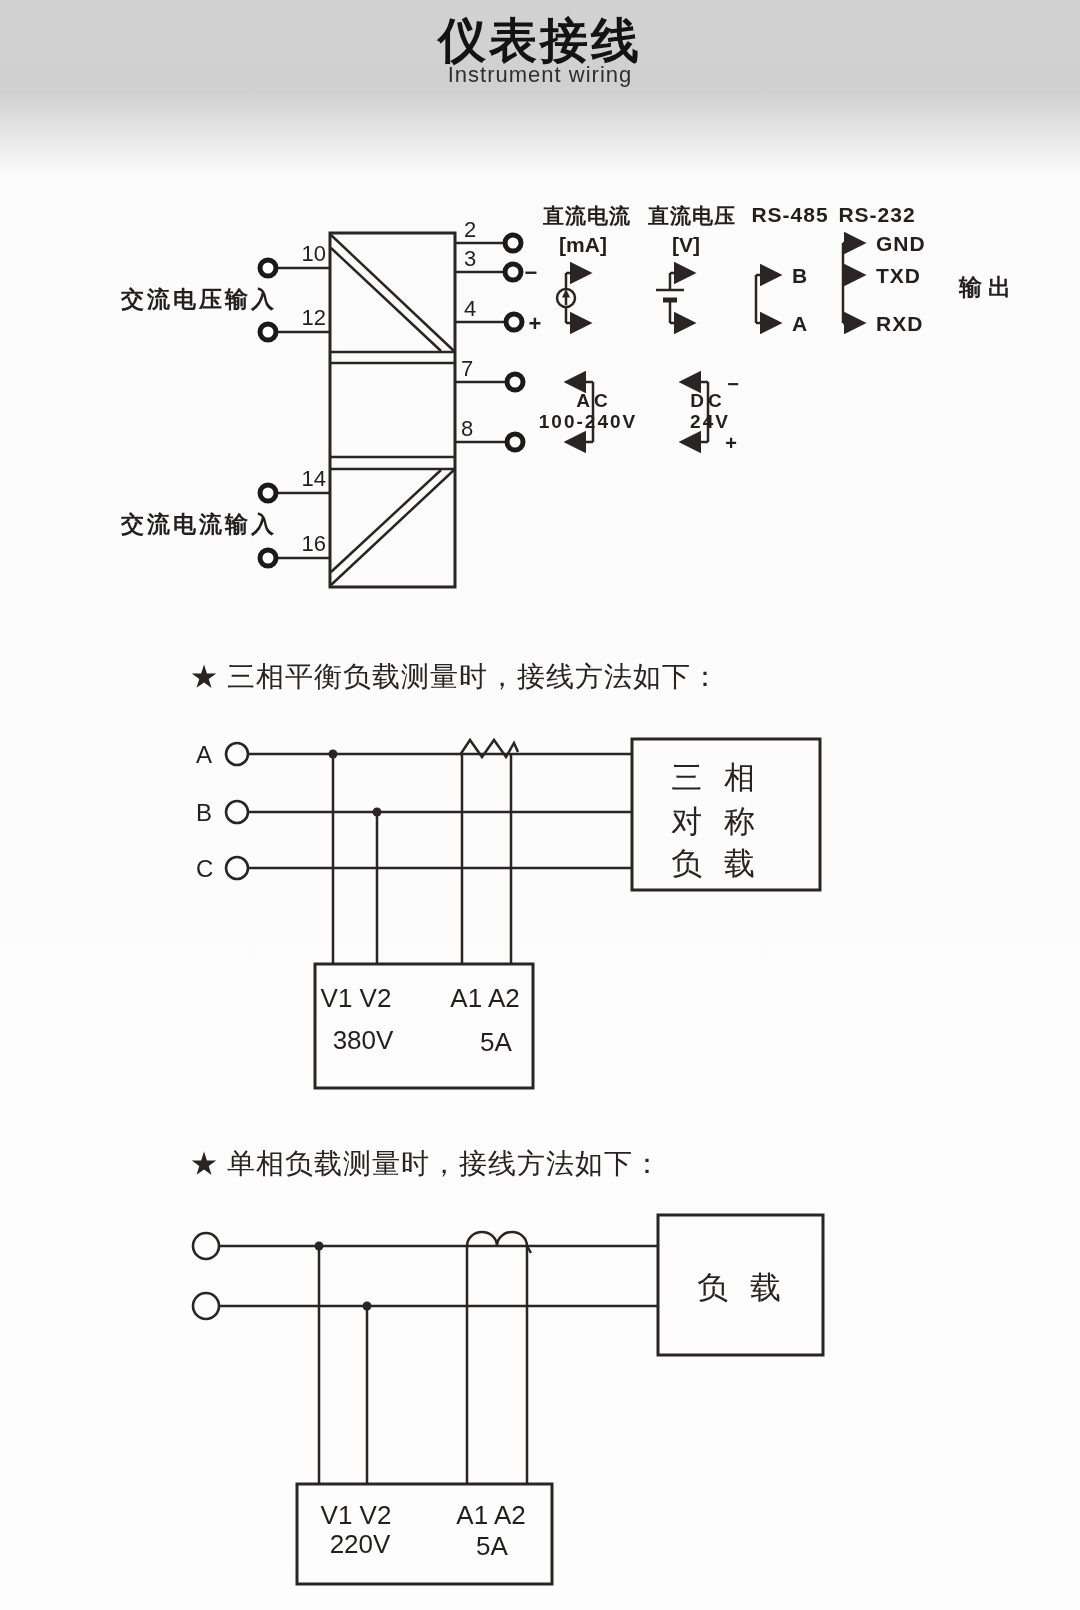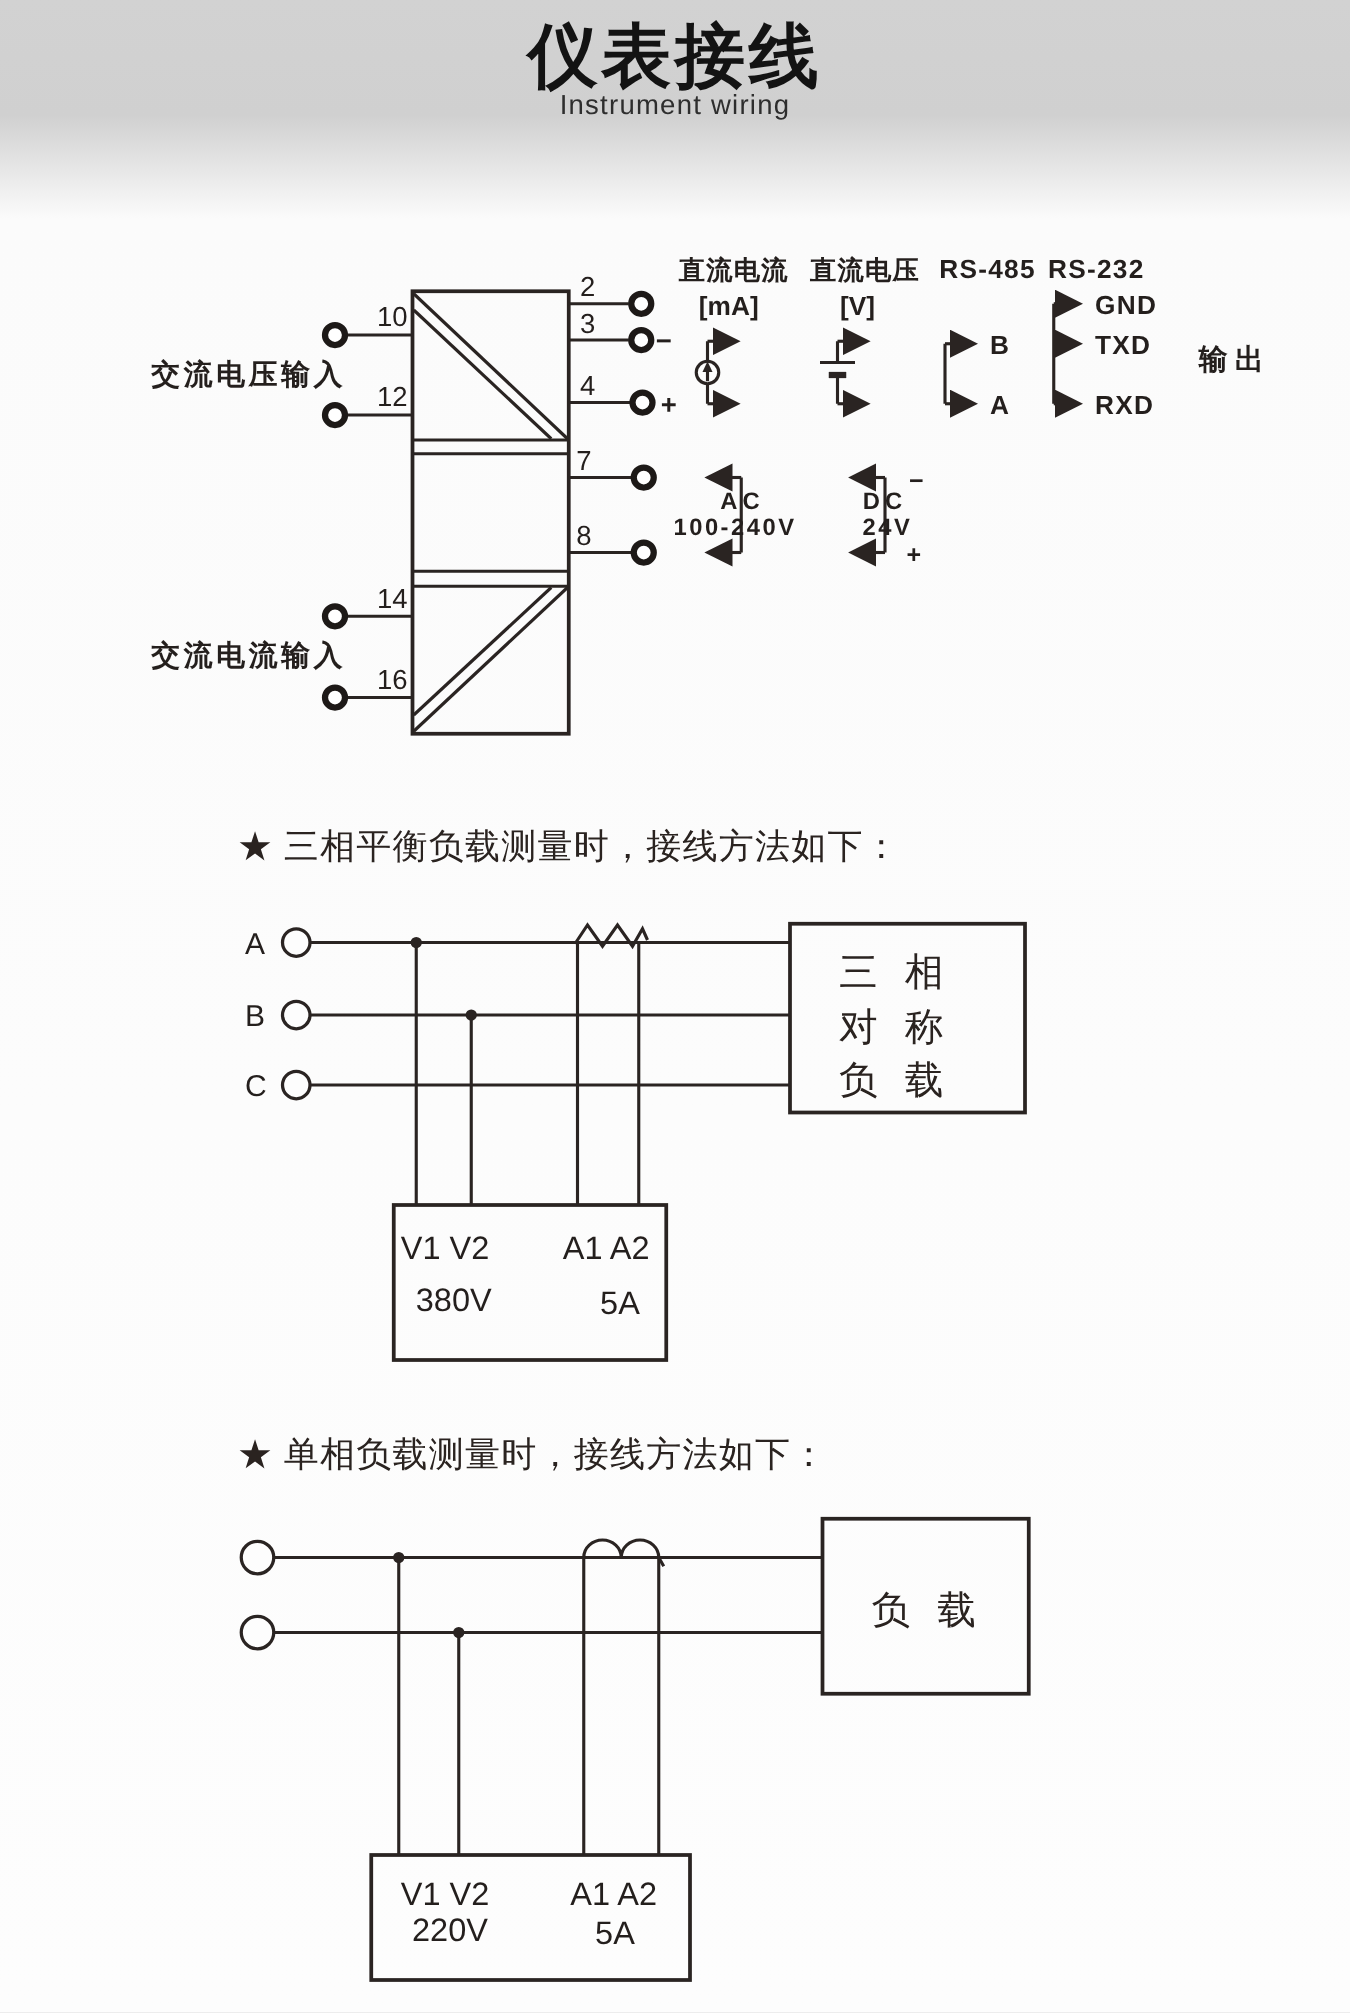--- a/index.html
+++ b/index.html
@@ -6,21 +6,21 @@
   .page{
     position:relative;
     width:1080px;height:1610px;
     margin:0 auto;
     background:linear-gradient(to bottom,#d2d2d2 0px,#d0d0d0 92px,#fbfbfb 175px,#fdfdfd 100%);
     overflow:hidden;
     font-family:"Liberation Sans",sans-serif;
   }
   header{position:absolute;top:16px;left:0;width:100%;text-align:center;}
   .title{
-    margin:0;font-weight:bold;font-size:56px;letter-spacing:3px;color:#131313;
+    margin:0;font-weight:bold;font-size:48px;letter-spacing:3px;color:#131313;
     font-family:"Liberation Sans",sans-serif;line-height:1.05;
   }
   .subtitle{
     margin-top:-4px;font-size:22px;color:#2e2e2e;letter-spacing:1px;
     font-family:"Liberation Sans",sans-serif;
   }
   svg{position:absolute;left:0;top:0;}
   
   .wire{stroke:#2a2422;stroke-width:2.5;fill:none;}
   .box{stroke:#2a2422;stroke-width:3;fill:none;}

